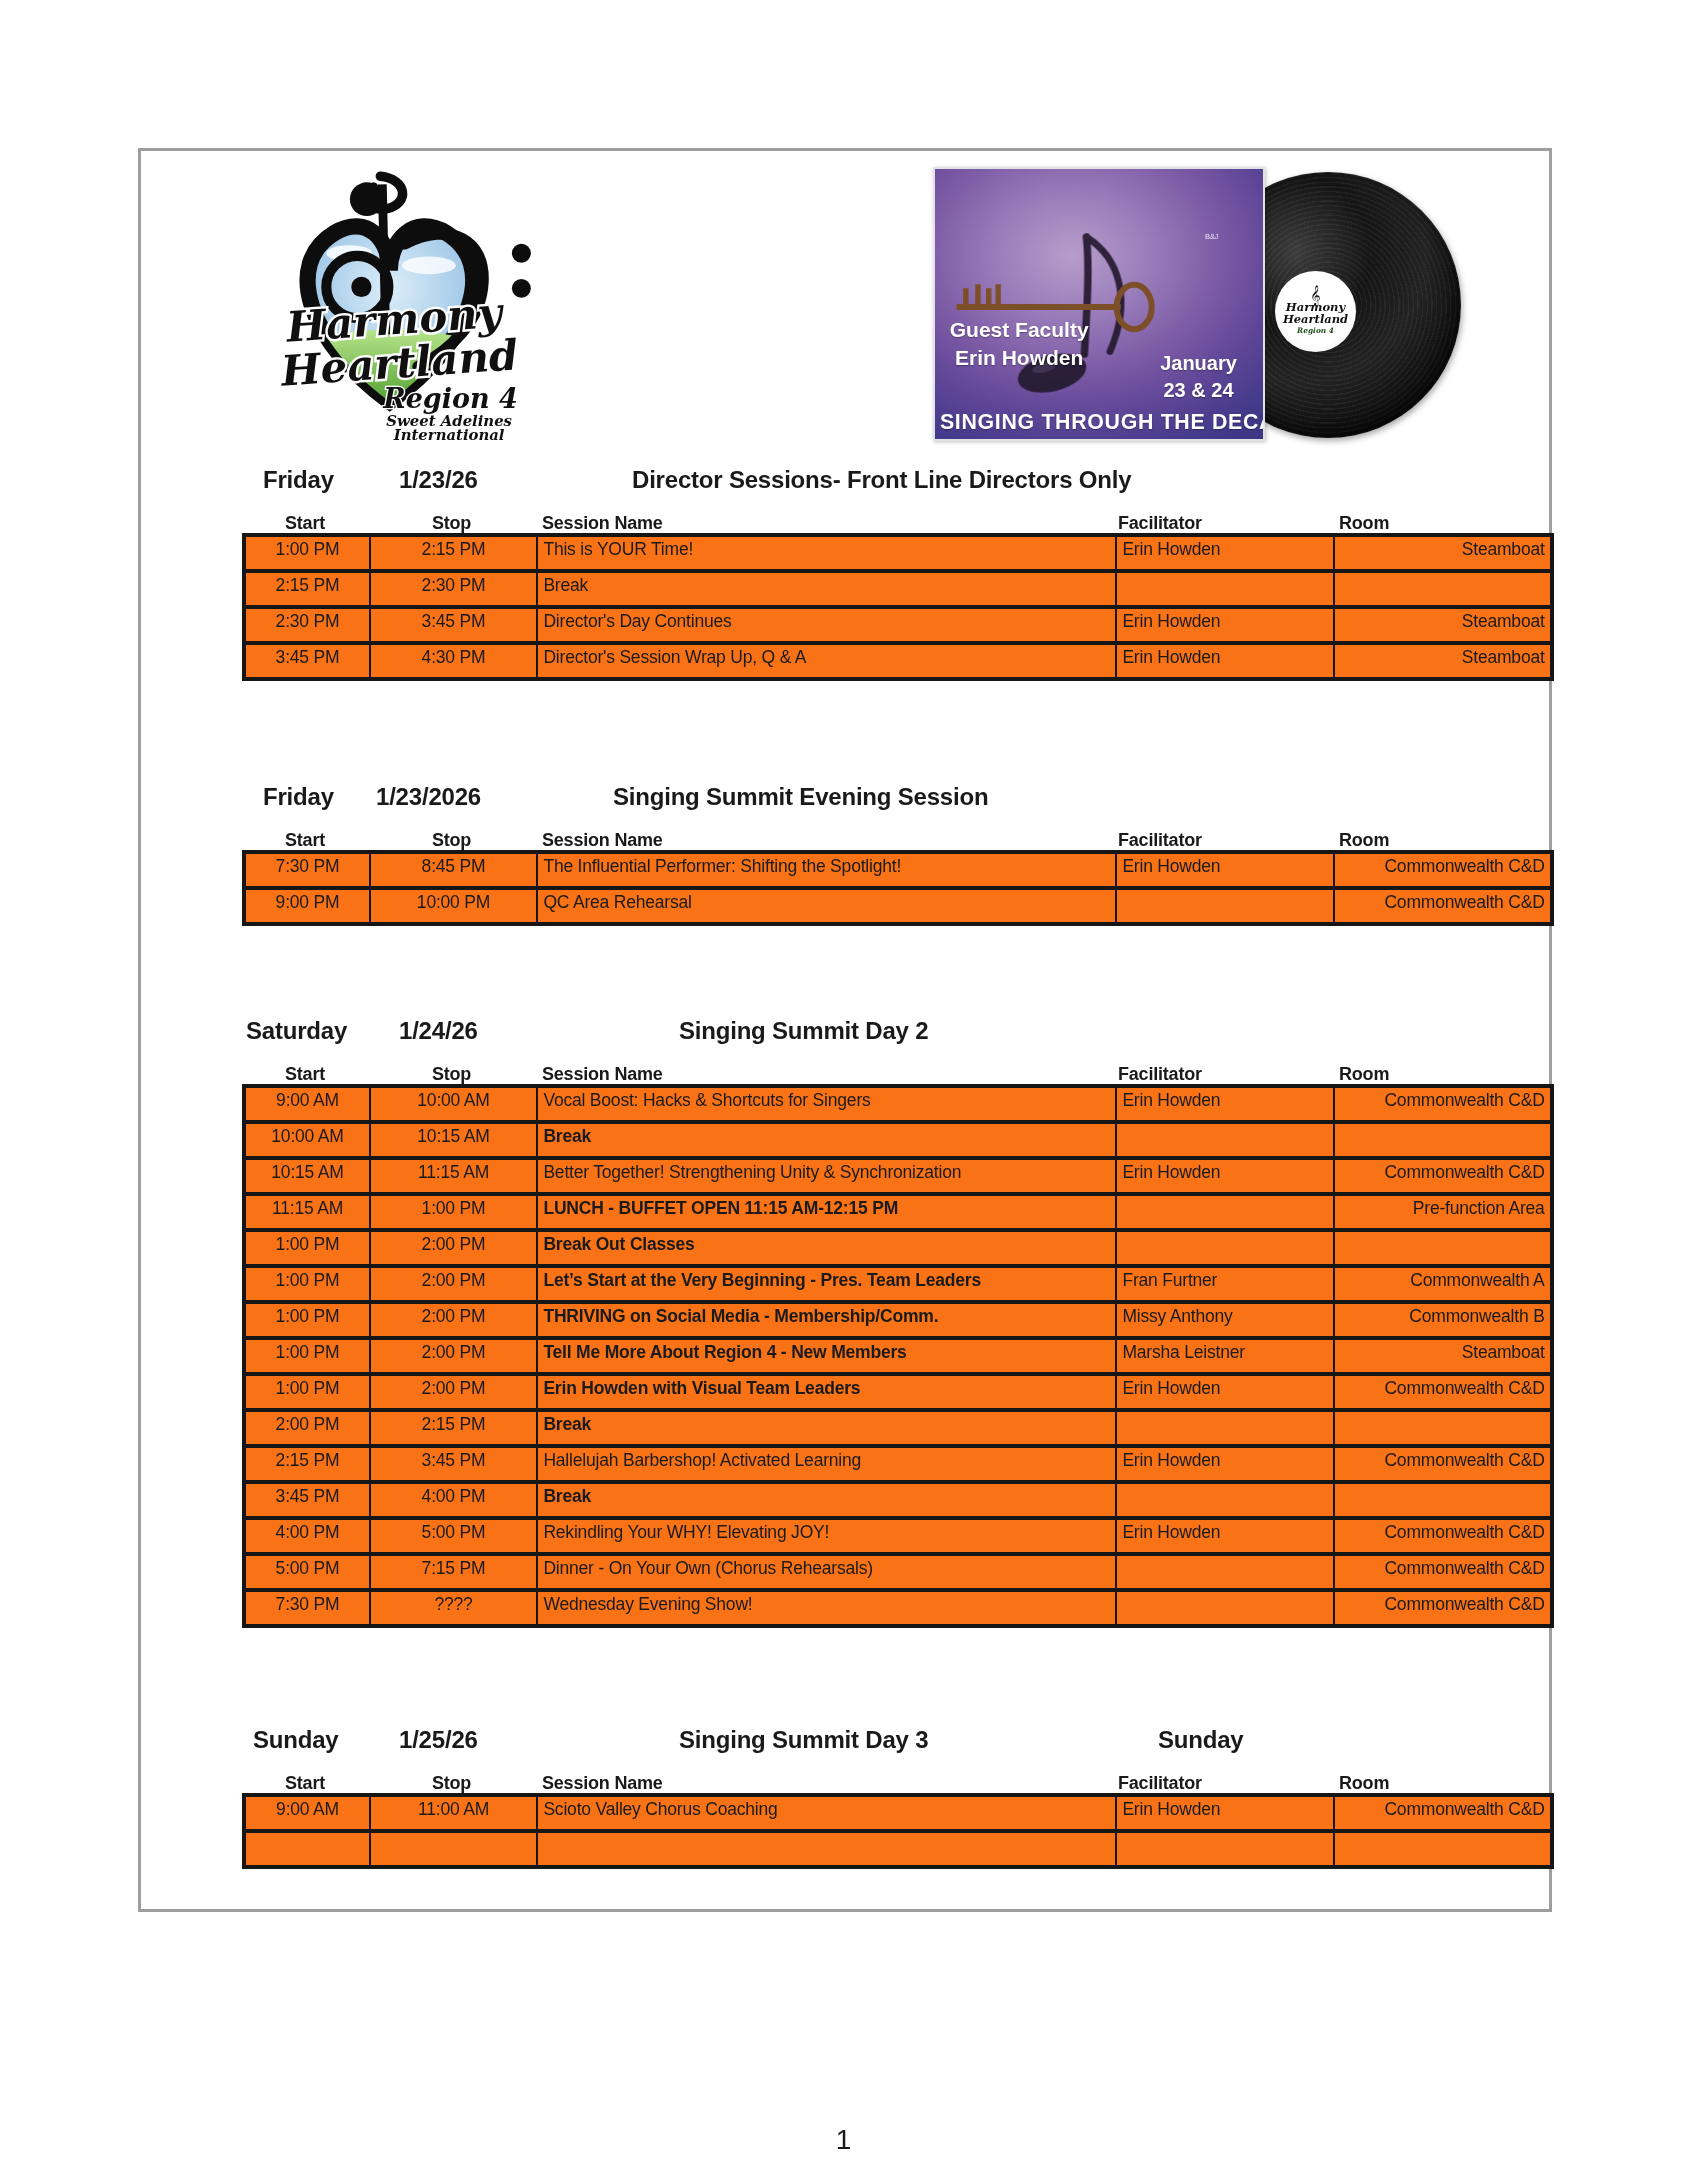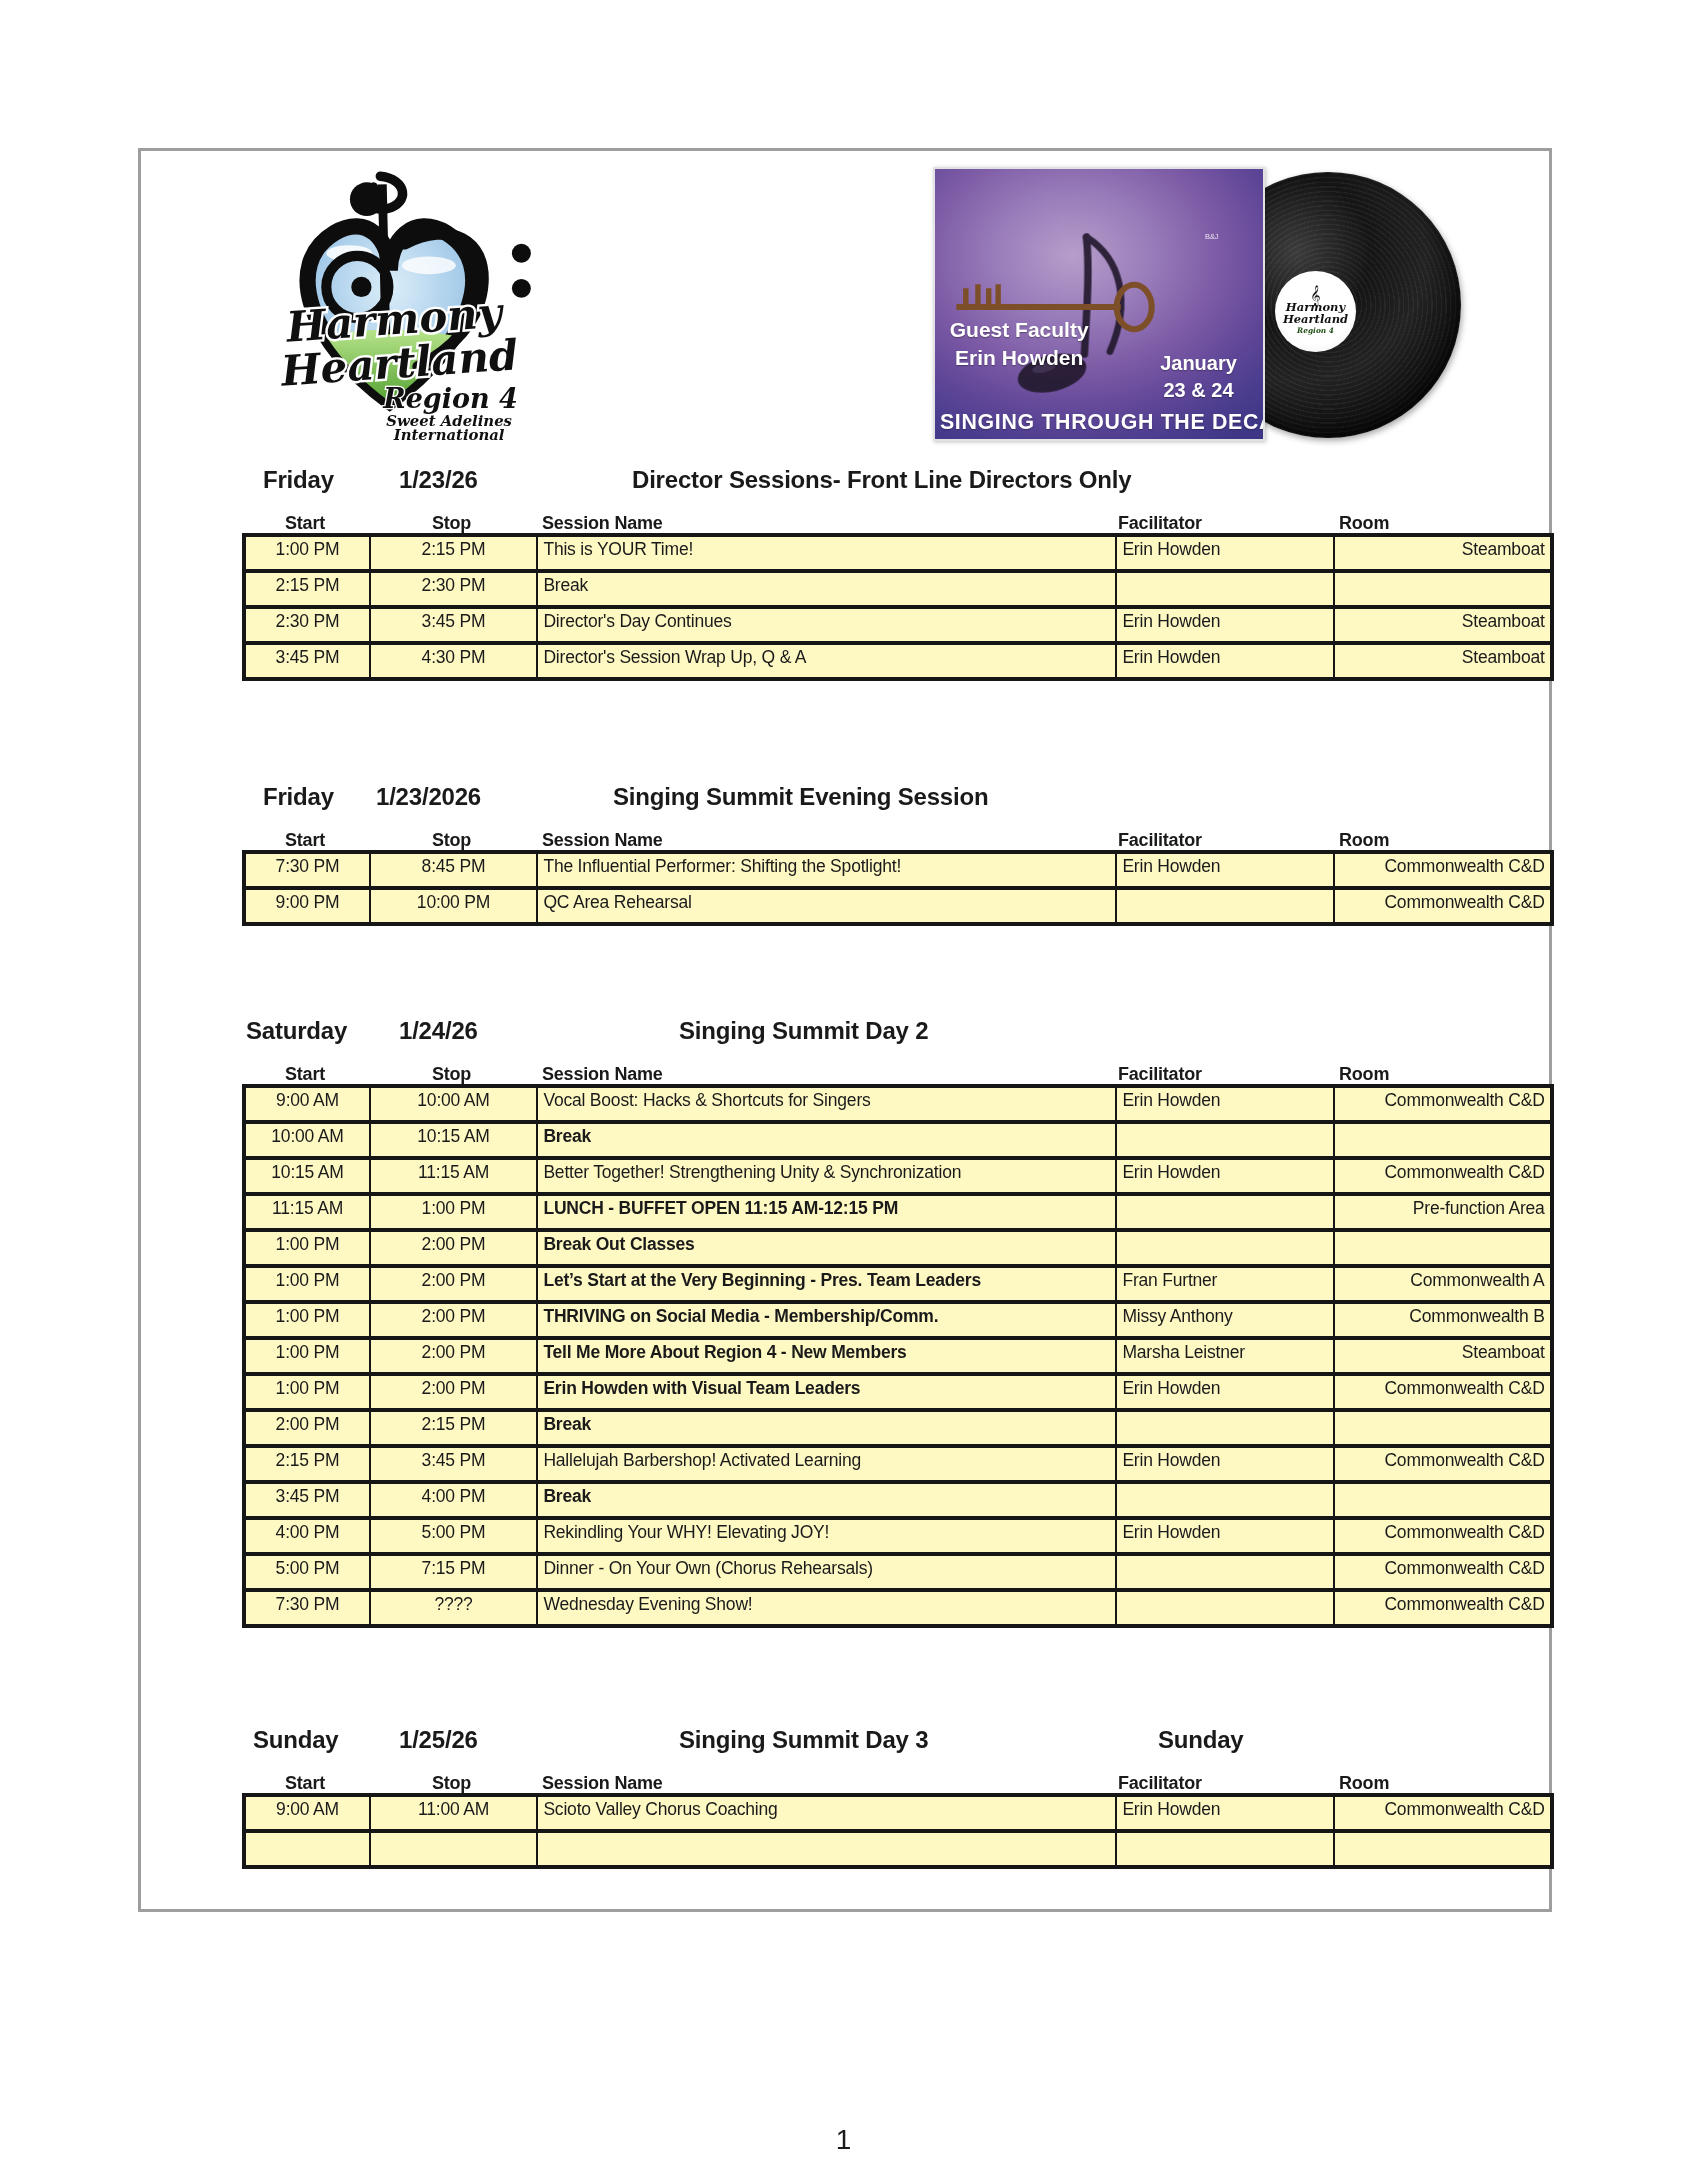--- a/index.html
+++ b/index.html
@@ -66,21 +66,21 @@
   }
   
   .sec{position:absolute;left:0;width:1687px;}
   .sec-head{position:absolute;top:0;left:0;width:100%;height:31px;font-size:24px;font-weight:bold;letter-spacing:-0.2px;}
   .sec-head span{position:absolute;top:0;white-space:nowrap;}
   .col-head{position:absolute;top:47px;left:0;width:100%;height:23px;font-size:18px;font-weight:bold;letter-spacing:-0.2px;}
   .col-head span{position:absolute;top:0;white-space:nowrap;}
   .ch-c{text-align:center;}
   table.sched{
     position:absolute;left:242px;top:67px;width:1308px;
-    border-collapse:collapse;table-layout:fixed;background:#fef9c3;
+    border-collapse:collapse;table-layout:fixed;background:#f97316;
     border:4px solid #161616;
   }
   table.sched td{
     border-top:4px solid #161616;border-bottom:4px solid #161616;
     border-left:2px solid #161616;border-right:2px solid #161616;
     height:30px;vertical-align:top;padding:2px 5.4px 0 5.4px;
     font-size:17.5px;line-height:21px;letter-spacing:-0.2px;overflow:hidden;white-space:nowrap;
   }
   td.c-start,td.c-stop{text-align:center;}
   td.c-room{text-align:right;padding-top:8.8px;}

